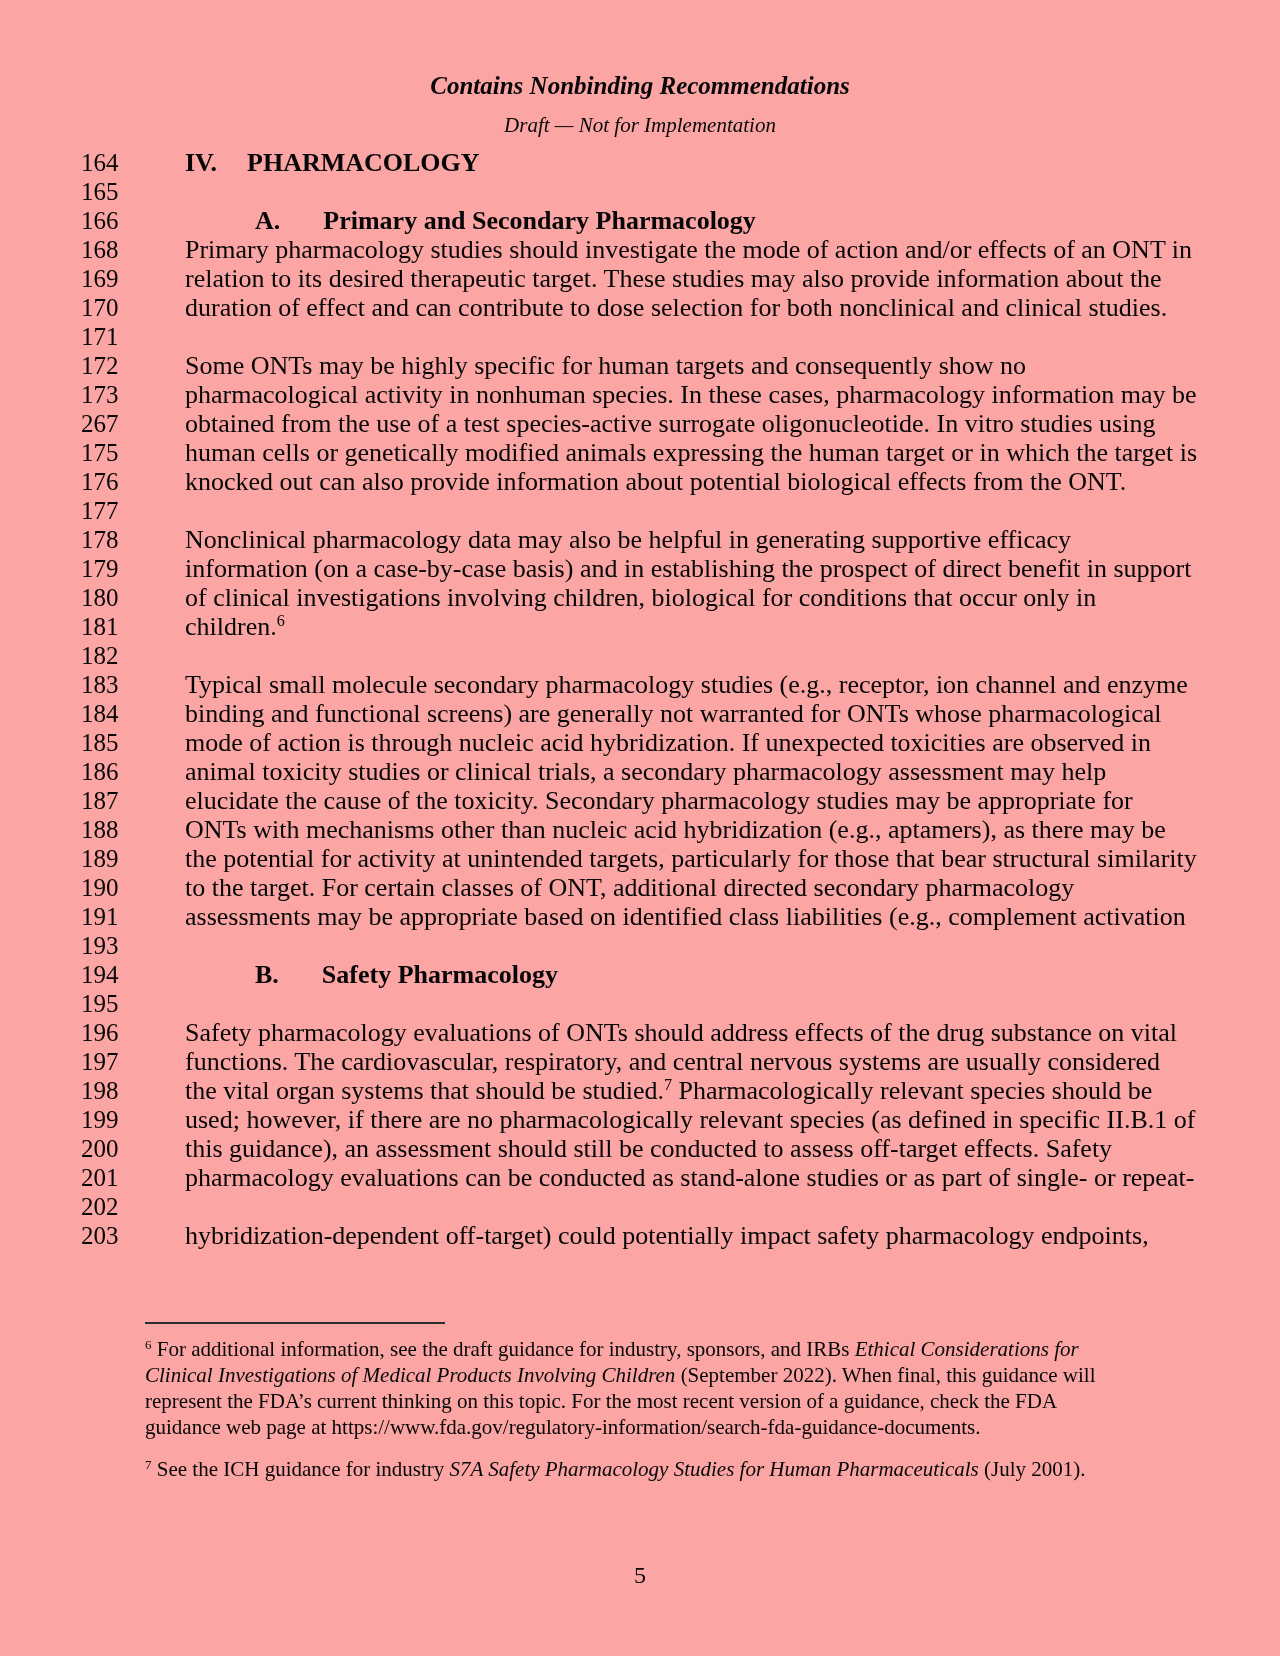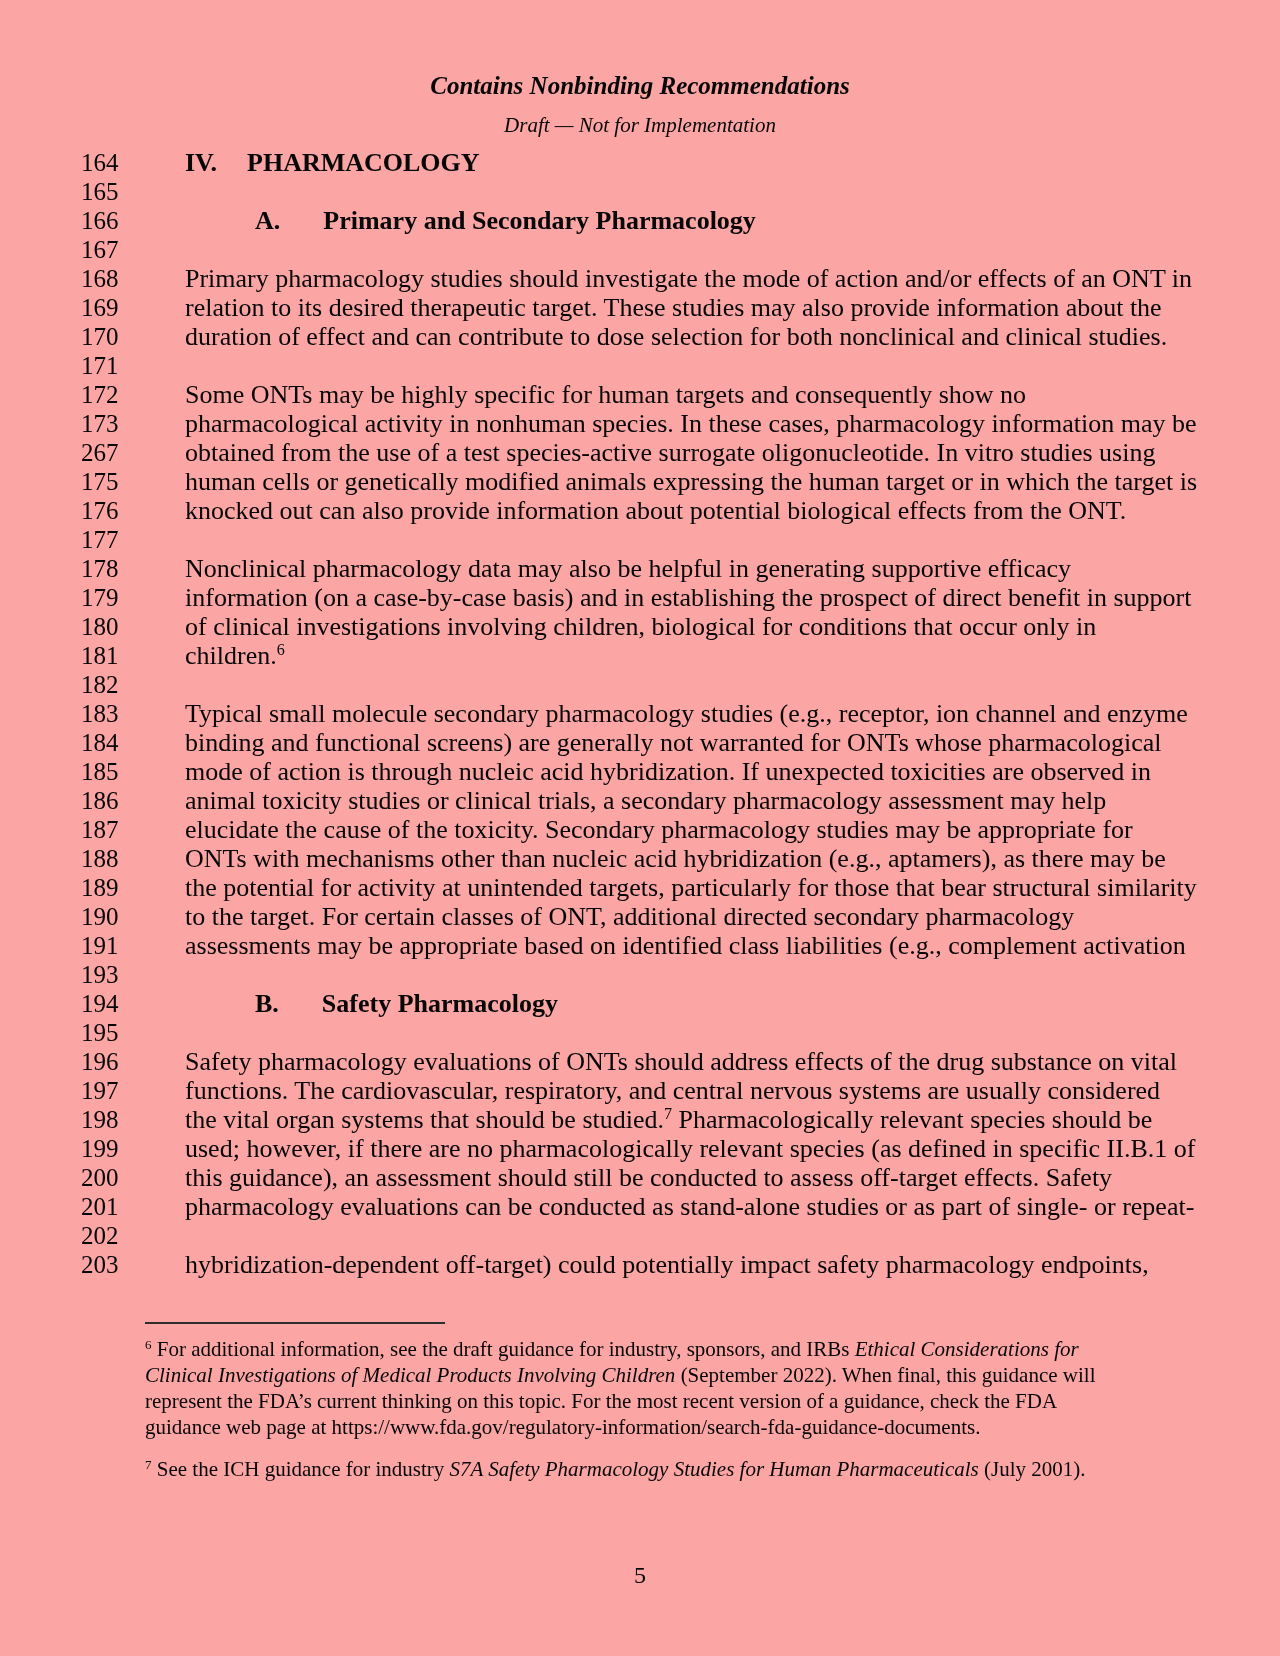--- a/index.html
+++ b/index.html
@@ -65,24 +65,20 @@
       </div>
       <div class="line">
         <span class="num">165</span>
         <span class="text"></span>
       </div>
       <div class="line">
         <span class="num">166</span>
         <span class="text"><span class="tab" style="width: 70px;"></span><span class="b">A.</span><span class="tab" style="width: 43px;"></span><span class="b">Primary and Secondary Pharmacology</span></span>
       </div>
       <div class="line">
-        <span class="num">167</span>
-        <span class="text"></span>
-      </div>
-      <div class="line">
         <span class="num">168</span>
         <span class="text"><span>Primary pharmacology studies should investigate the mode of action and/or effects of an ONT in</span></span>
       </div>
       <div class="line">
         <span class="num">169</span>
         <span class="text"><span>relation to its desired therapeutic target. These studies may also provide information about the</span></span>
       </div>
       <div class="line">
         <span class="num">170</span>
         <span class="text"><span>duration of effect and can contribute to dose selection for both nonclinical and clinical studies.</span></span>

